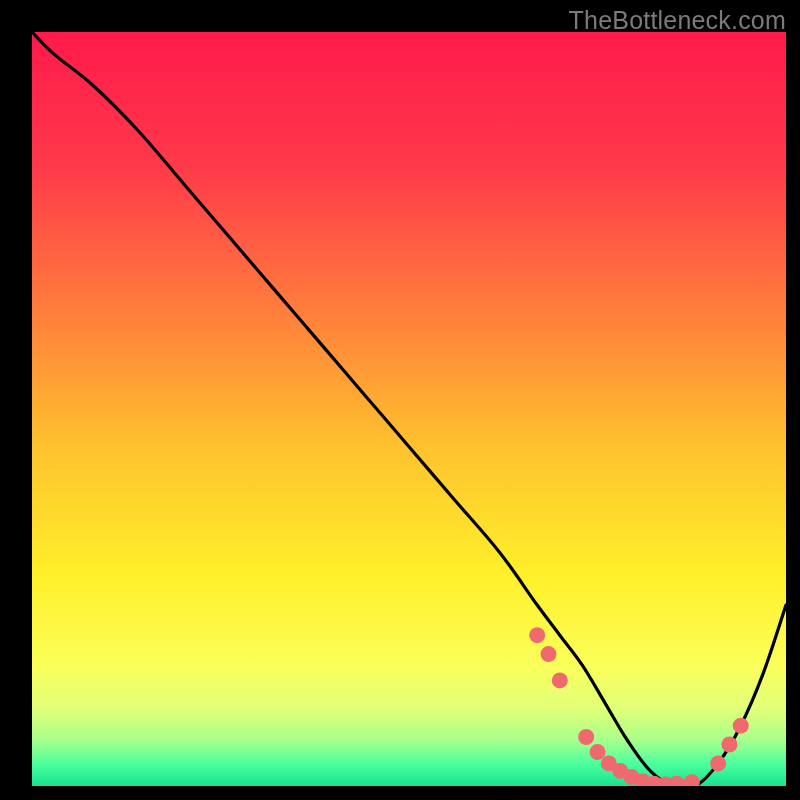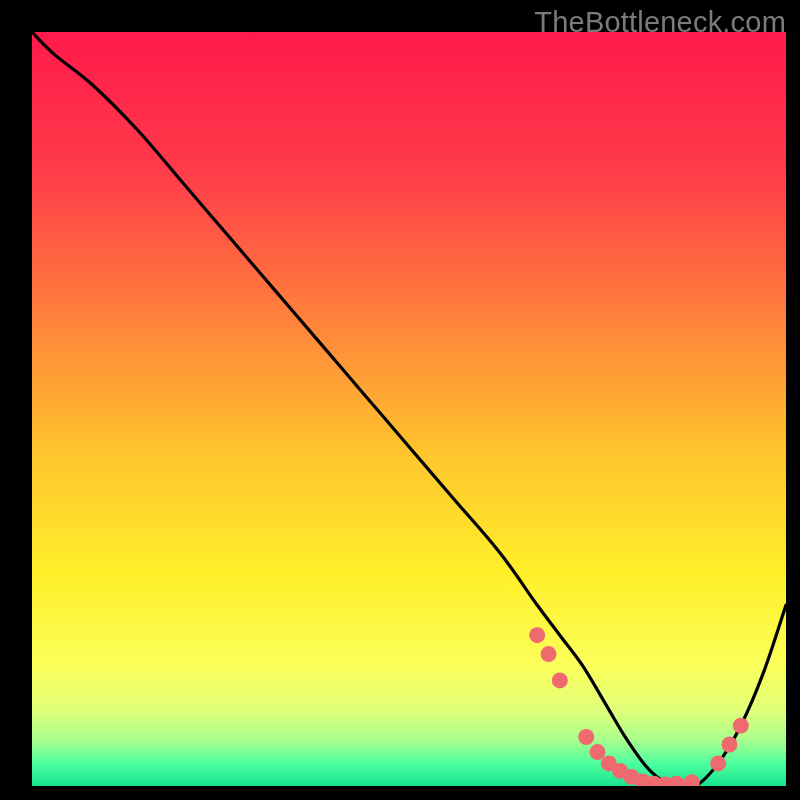--- a/index.html
+++ b/index.html
@@ -15,21 +15,21 @@
     position: relative;
     width: 800px;
     height: 800px;
     background: #000;
   }
   .attribution {
     position: absolute;
     top: 6px;
     right: 14px;
     color: #7b7b7b;
-    font-size: 29px;
+    font-size: 25px;
     font-weight: 400;
     letter-spacing: 0.2px;
     z-index: 5;
   }
   svg.plot {
     position: absolute;
     left: 0;
     top: 0;
     width: 800px;
     height: 800px;

